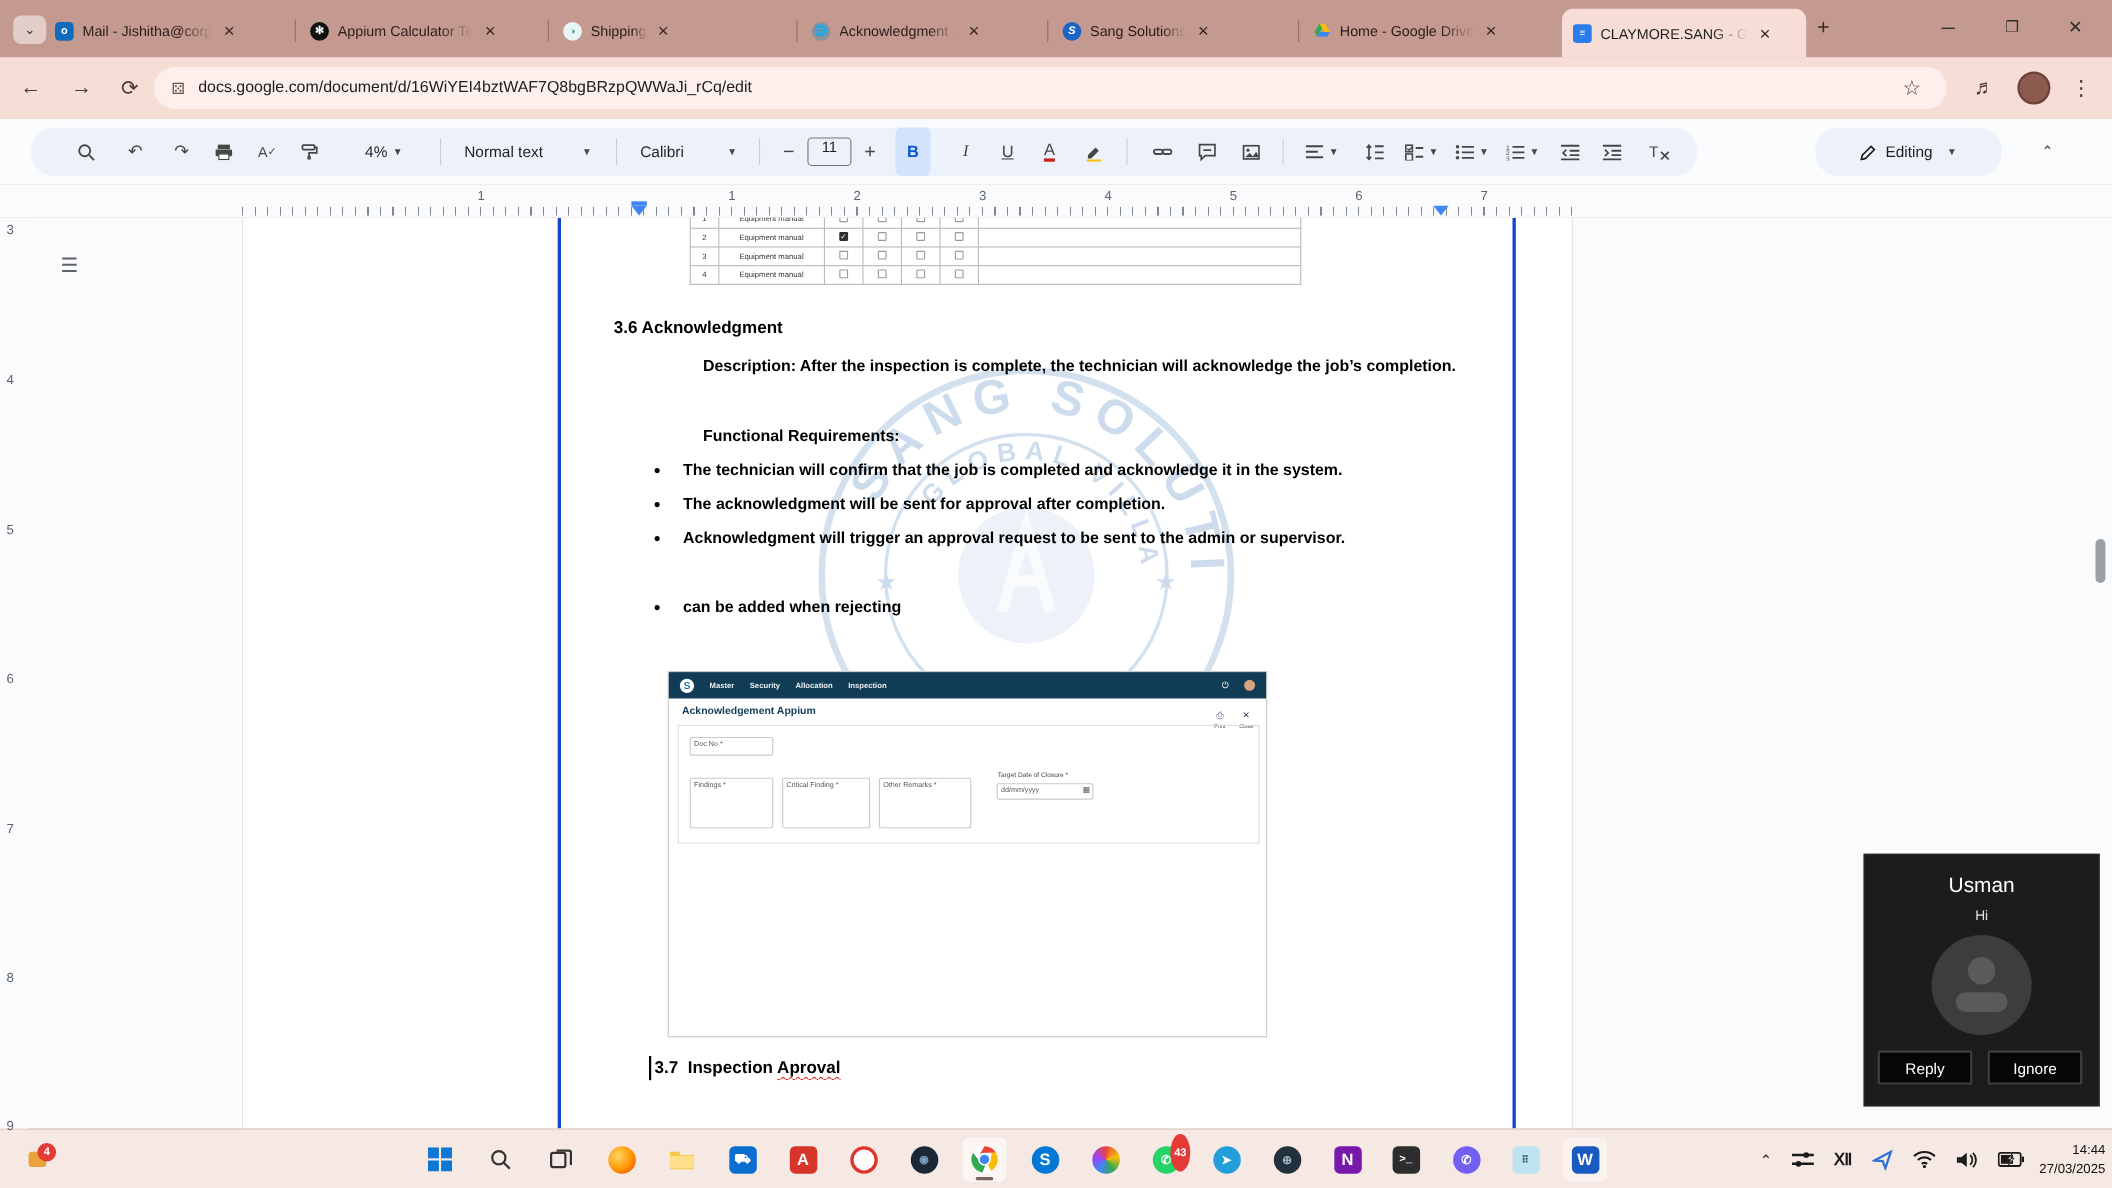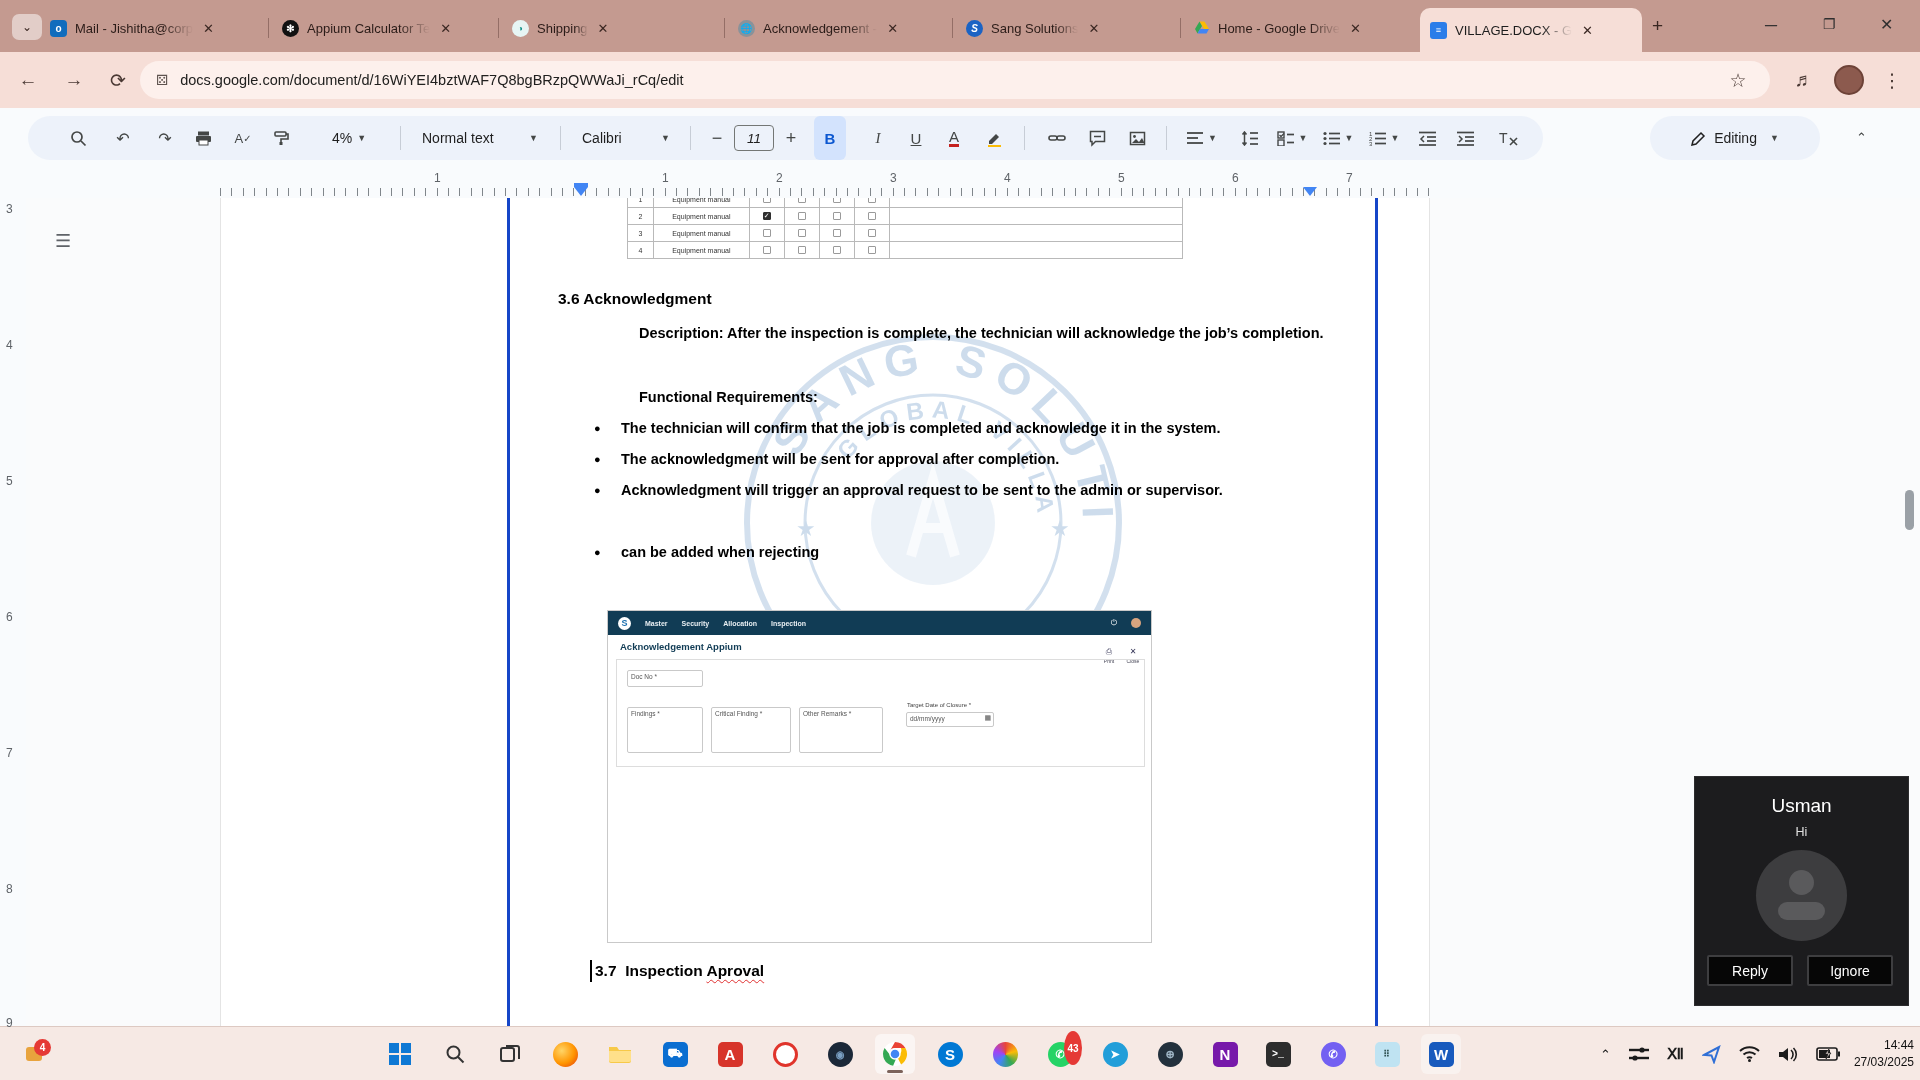--- a/index.html
+++ b/index.html
@@ -29,22 +29,22 @@
 
   
   #docsbar { position:absolute; left:0; top:108px; width:1920px; height:60px; background:#f9fbfd; }
   #pill { position:absolute; left:28px; top:8px; width:1515px; height:44px; background:#edf2fa; border-radius:22px; }
   .tbi { position:absolute; top:0; height:44px; display:flex; align-items:center; justify-content:center;
          color:#444746; font-size:16px; }
   .tbtxt { font-size:14px; color:#1f1f1f; }
   .caret-dn { font-size:9px; color:#444746; margin-left:5px; }
   .tbsep { position:absolute; top:10px; width:1px; height:24px; background:#c7cdd6; }
   #fontsizebox { position:absolute; top:9px; width:40px; height:26px; border:1px solid #747775;
-                 border-radius:4px; display:flex; align-items:center; justify-content:center;
-                 font-size:13.5px; color:#1f1f1f;font-style:italic; }
+                 border-radius:4px; display:flex; justify-content:center;
+                 font-size:13.5px; color:#1f1f1f; }
   .boldbtn { background:#d3e3fd; border-radius:6px; width:32px; }
   #editpill { position:absolute; left:1650px; top:8px; width:170px; height:44px; background:#edf2fa;
               border-radius:22px; display:flex; align-items:center; justify-content:center; gap:8px;
               color:#1f1f1f; font-size:14px; }
   svg.ic { display:block; }
 
   
   #hruler { position:absolute; left:0; top:168px; width:1920px; height:30px; background:#f9fbfd; }
   #hruler .ticks { position:absolute; left:220px; top:20px; width:1210px; height:8px;
     background:repeating-linear-gradient(90deg,#80868b 0 1px,transparent 1px 11.4px); }
@@ -152,21 +152,21 @@
 
     <div class="tab" style="left:502px;width:188px;">
       <span class="fav round" style="background:#e7f5f4;color:#0b8f86;font-size:8px;">◑</span>
       <span class="title">Shipping</span>
       <span class="close">✕</span>
     </div>
     <div class="tabdiv" style="left:724px;"></div>
 
     <div class="tab" style="left:728px;width:192px;">
       <span class="fav round" style="background:#8a9299;">🌐</span>
-      <span class="title">Acknowledgement -</span>
+      <span class="title">Acknowledgment -</span>
       <span class="close">✕</span>
     </div>
     <div class="tabdiv" style="left:952px;"></div>
 
     <div class="tab" style="left:956px;width:192px;">
       <span class="fav round" style="background:#1b63c4;font-style:italic;">S</span>
       <span class="title">Sang Solutions</span>
       <span class="close">✕</span>
     </div>
     <div class="tabdiv" style="left:1180px;"></div>
@@ -176,21 +176,21 @@
         <polygon points="5.5,1.5 10.5,1.5 15,9 10,9" fill="#fbbc04"></polygon>
         <polygon points="5.5,1.5 1,9 3.5,13.5 8,6" fill="#34a853"></polygon>
         <polygon points="3.5,13.5 12.5,13.5 15,9 6,9" fill="#4285f4"></polygon>
       </svg>
       <span class="title">Home - Google Drive</span>
       <span class="close">✕</span>
     </div>
 
     <div class="tab active" style="left:1420px;width:222px;">
       <span class="fav" style="background:#2b7de9;border-radius:3px;font-size:9px;">≡</span>
-      <span class="title">VILLAGE.DOCX - G</span>
+      <span class="title">CLAYMORE.SANG - G</span>
       <span class="close">✕</span>
     </div>
 
     <div class="abs" style="left:1652px;top:15px;font-size:19px;color:#3a2722;">+</div>
     <div class="abs" style="left:1765px;top:16px;font-size:17px;color:#2f2f2f;">─</div>
     <div class="abs" style="left:1823px;top:16px;font-size:14px;color:#2f2f2f;">❐</div>
     <div class="abs" style="left:1880px;top:15px;font-size:16px;color:#2f2f2f;">✕</div>
   </div>
 
   <div id="addrbar">

